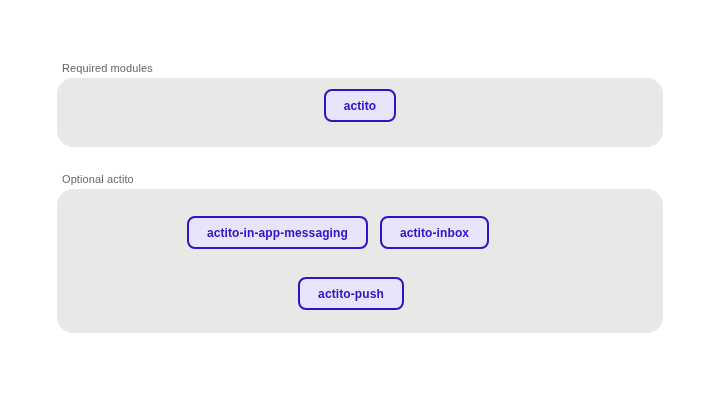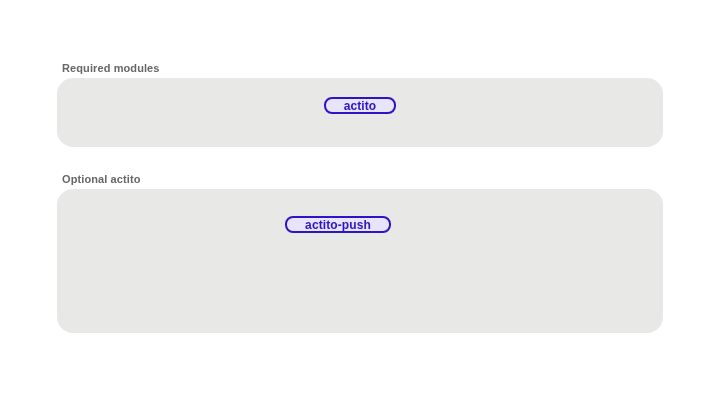--- a/index.html
+++ b/index.html
@@ -19,21 +19,20 @@
     left: 57px;
     top: 62px;
     width: 606px;
   }
   .section-label {
     font-size: 11px;
     line-height: 13px;
     color: #676767;
     margin: 0 0 3px 5px;
     letter-spacing: 0.1px;
-    font-weight: bold;
   }
   .panel {
     background: #e8e8e6;
     border-radius: 16px;
     box-sizing: border-box;
   }
   .panel-required {
     height: 69px;
     margin-bottom: 26px;
     display: flex;
@@ -46,21 +45,21 @@
   }
   .chip-row {
     display: flex;
     justify-content: center;
     gap: 12px;
     margin-bottom: 14px;
   }
   .panel-optional .chip-row:nth-child(1) { transform: translateX(-22px); }
   .panel-optional .chip-row:nth-child(2) { transform: translateX(-9px); margin-top: 28px; }
   .chip {
-    height: 17px;
+    height: 33px;
     box-sizing: border-box;
     display: inline-flex;
     align-items: center;
     justify-content: center;
     padding: 0 18px;
     background: #e7e4fb;
     border: 2px solid #2d14c8;
     border-radius: 8px;
     color: #2d14c8;
     font-size: 12px;
@@ -79,17 +78,21 @@
   <div class="panel panel-required">
       <div class="chip-row">
         <div class="chip">actito</div>
       </div>
     </div>
 
   <div class="section-label">Optional actito</div>
 
   <div class="panel panel-optional">
       <div class="chip-row">
+        <div class="chip">actito-in-app-messaging</div>
+        <div class="chip">actito-inbox</div>
+      </div>
+      <div class="chip-row">
         <div class="chip">actito-push</div>
       </div>
     </div>
 
 </div>
 
 </body></html>

